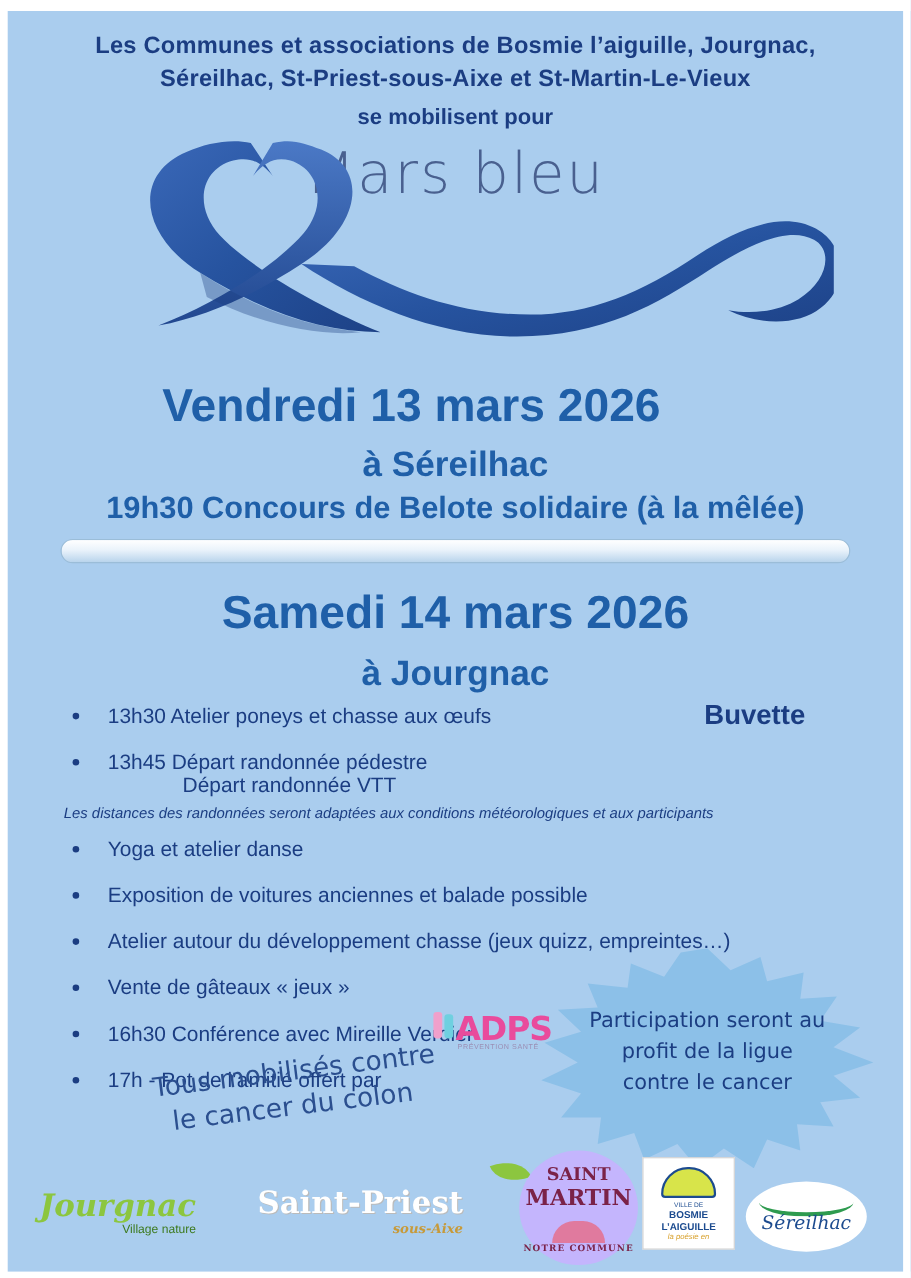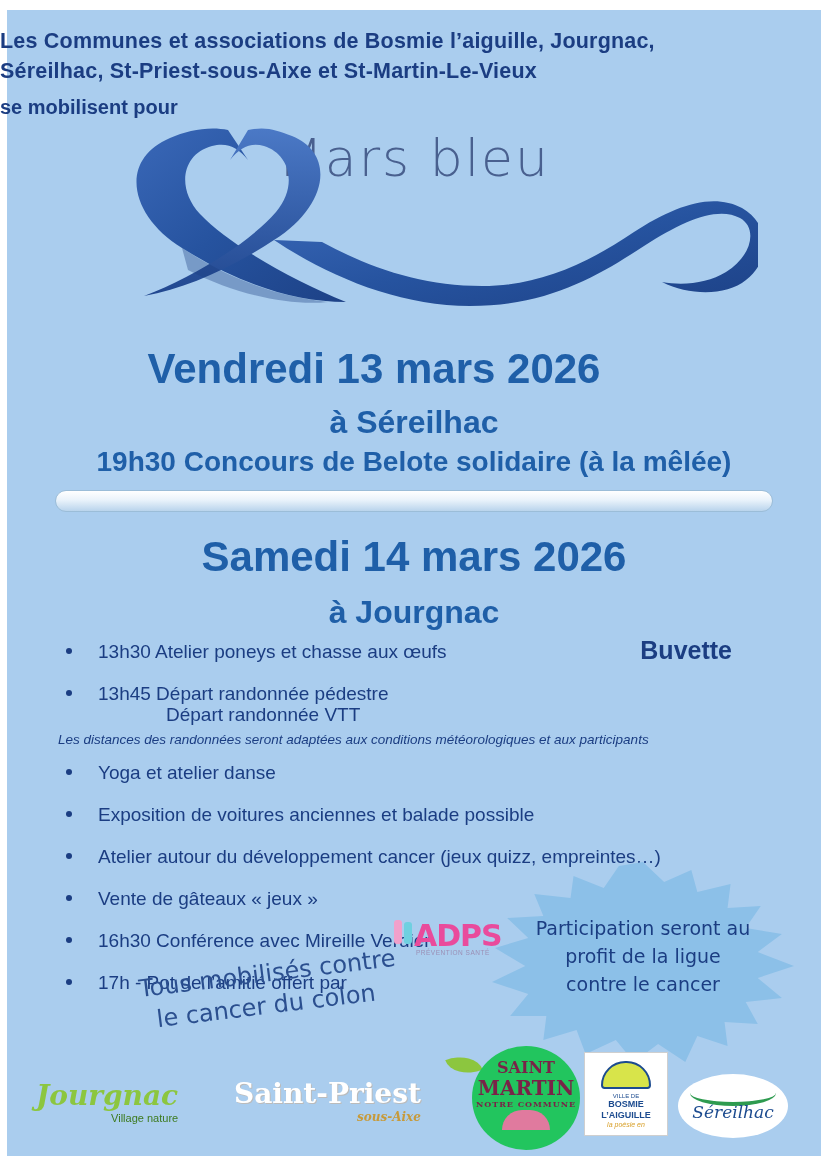--- a/index.html
+++ b/index.html
@@ -34,20 +34,21 @@
     background: #ffffff;
   }
   .frame-left { left: 0; }
   .frame-right { right: 0; }
 
   .header {
     position: absolute;
     top: 26px;
     left: 0;
     width: 828px;
+    text-align: center;
     color: #1b3d82;
     font-weight: bold;
   }
   .header .line1, .header .line2 {
     font-size: 21.5px;
     line-height: 30px;
     letter-spacing: 0.2px;
   }
   .header .line3 {
     font-size: 20px;
@@ -330,29 +331,29 @@
     background: #8cc63f;
     border-radius: 0 100% 0 100%;
     transform: rotate(-20deg);
   }
   .logo-stmartin {
     left: 472px;
     bottom: 4px;
     width: 108px;
     height: 104px;
     border-radius: 50%;
-    background: #22c55e;
+    background: #c4b5fd;
     text-align: center;
     color: #7a2248;
     font-family: "DejaVu Serif", serif;
     font-weight: bold;
   }
   .logo-stmartin .t1 { font-size: 16px; margin-top: 12px; }
   .logo-stmartin .t2 { font-size: 20px; line-height: 22px; }
-  .logo-stmartin .t3 { font-size: 8px; letter-spacing: 1px; }
+  .logo-stmartin .t3 { font-size: 8px; margin-top: 30px; letter-spacing: 1px; }
   .arch {
     position: absolute;
     left: 30px;
     bottom: 20px;
     width: 48px;
     height: 20px;
     background: #e07a9e;
     border-radius: 24px 24px 0 0;
   }
   .logo-bosmie {
@@ -461,21 +462,21 @@
     <div class="prog-item">
       <span class="bullet"></span>
       <span>Yoga et atelier danse</span>
     </div>
     <div class="prog-item">
       <span class="bullet"></span>
       <span>Exposition de voitures anciennes et balade possible</span>
     </div>
     <div class="prog-item">
       <span class="bullet"></span>
-      <span>Atelier autour du développement cancer (jeux quizz, empreintes…)</span>
+      <span>Atelier autour du développement chasse (jeux quizz, empreintes…)</span>
     </div>
     <div class="prog-item">
       <span class="bullet"></span>
       <span>Vente de gâteaux « jeux »</span>
     </div>
     <div class="prog-item">
       <span class="bullet"></span>
       <span>16h30 Conférence avec Mireille Verdier</span>
     </div>
     <div class="prog-item">

